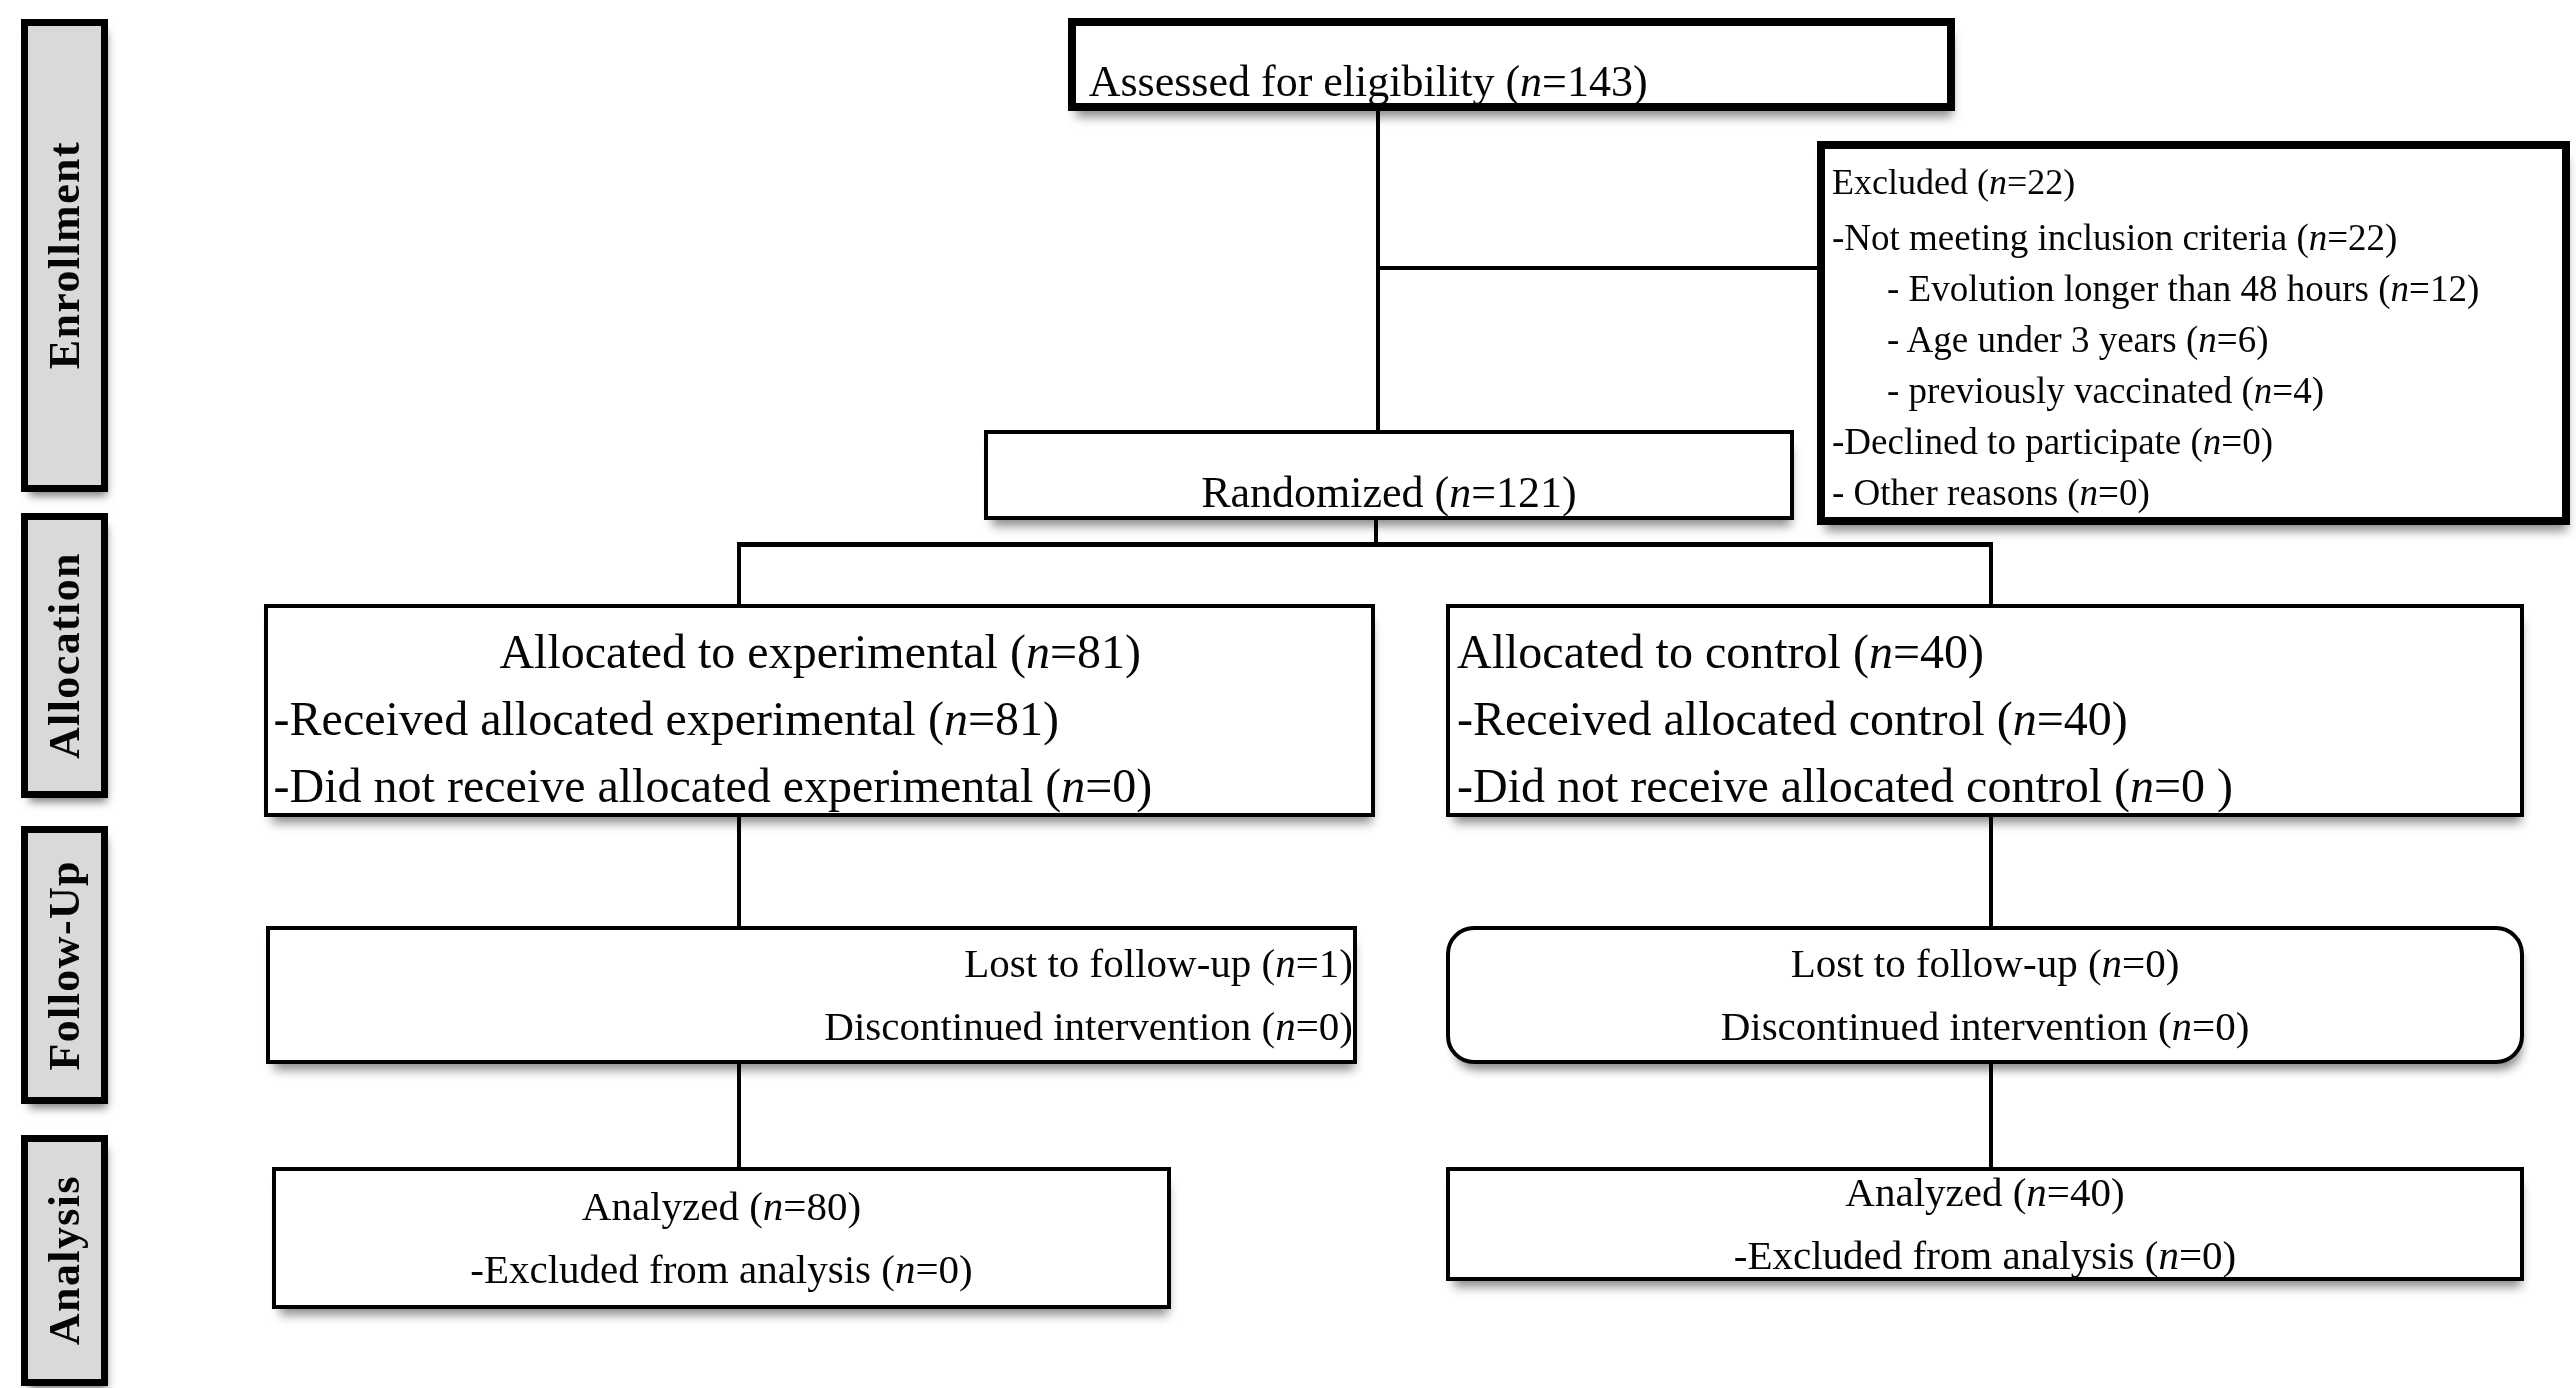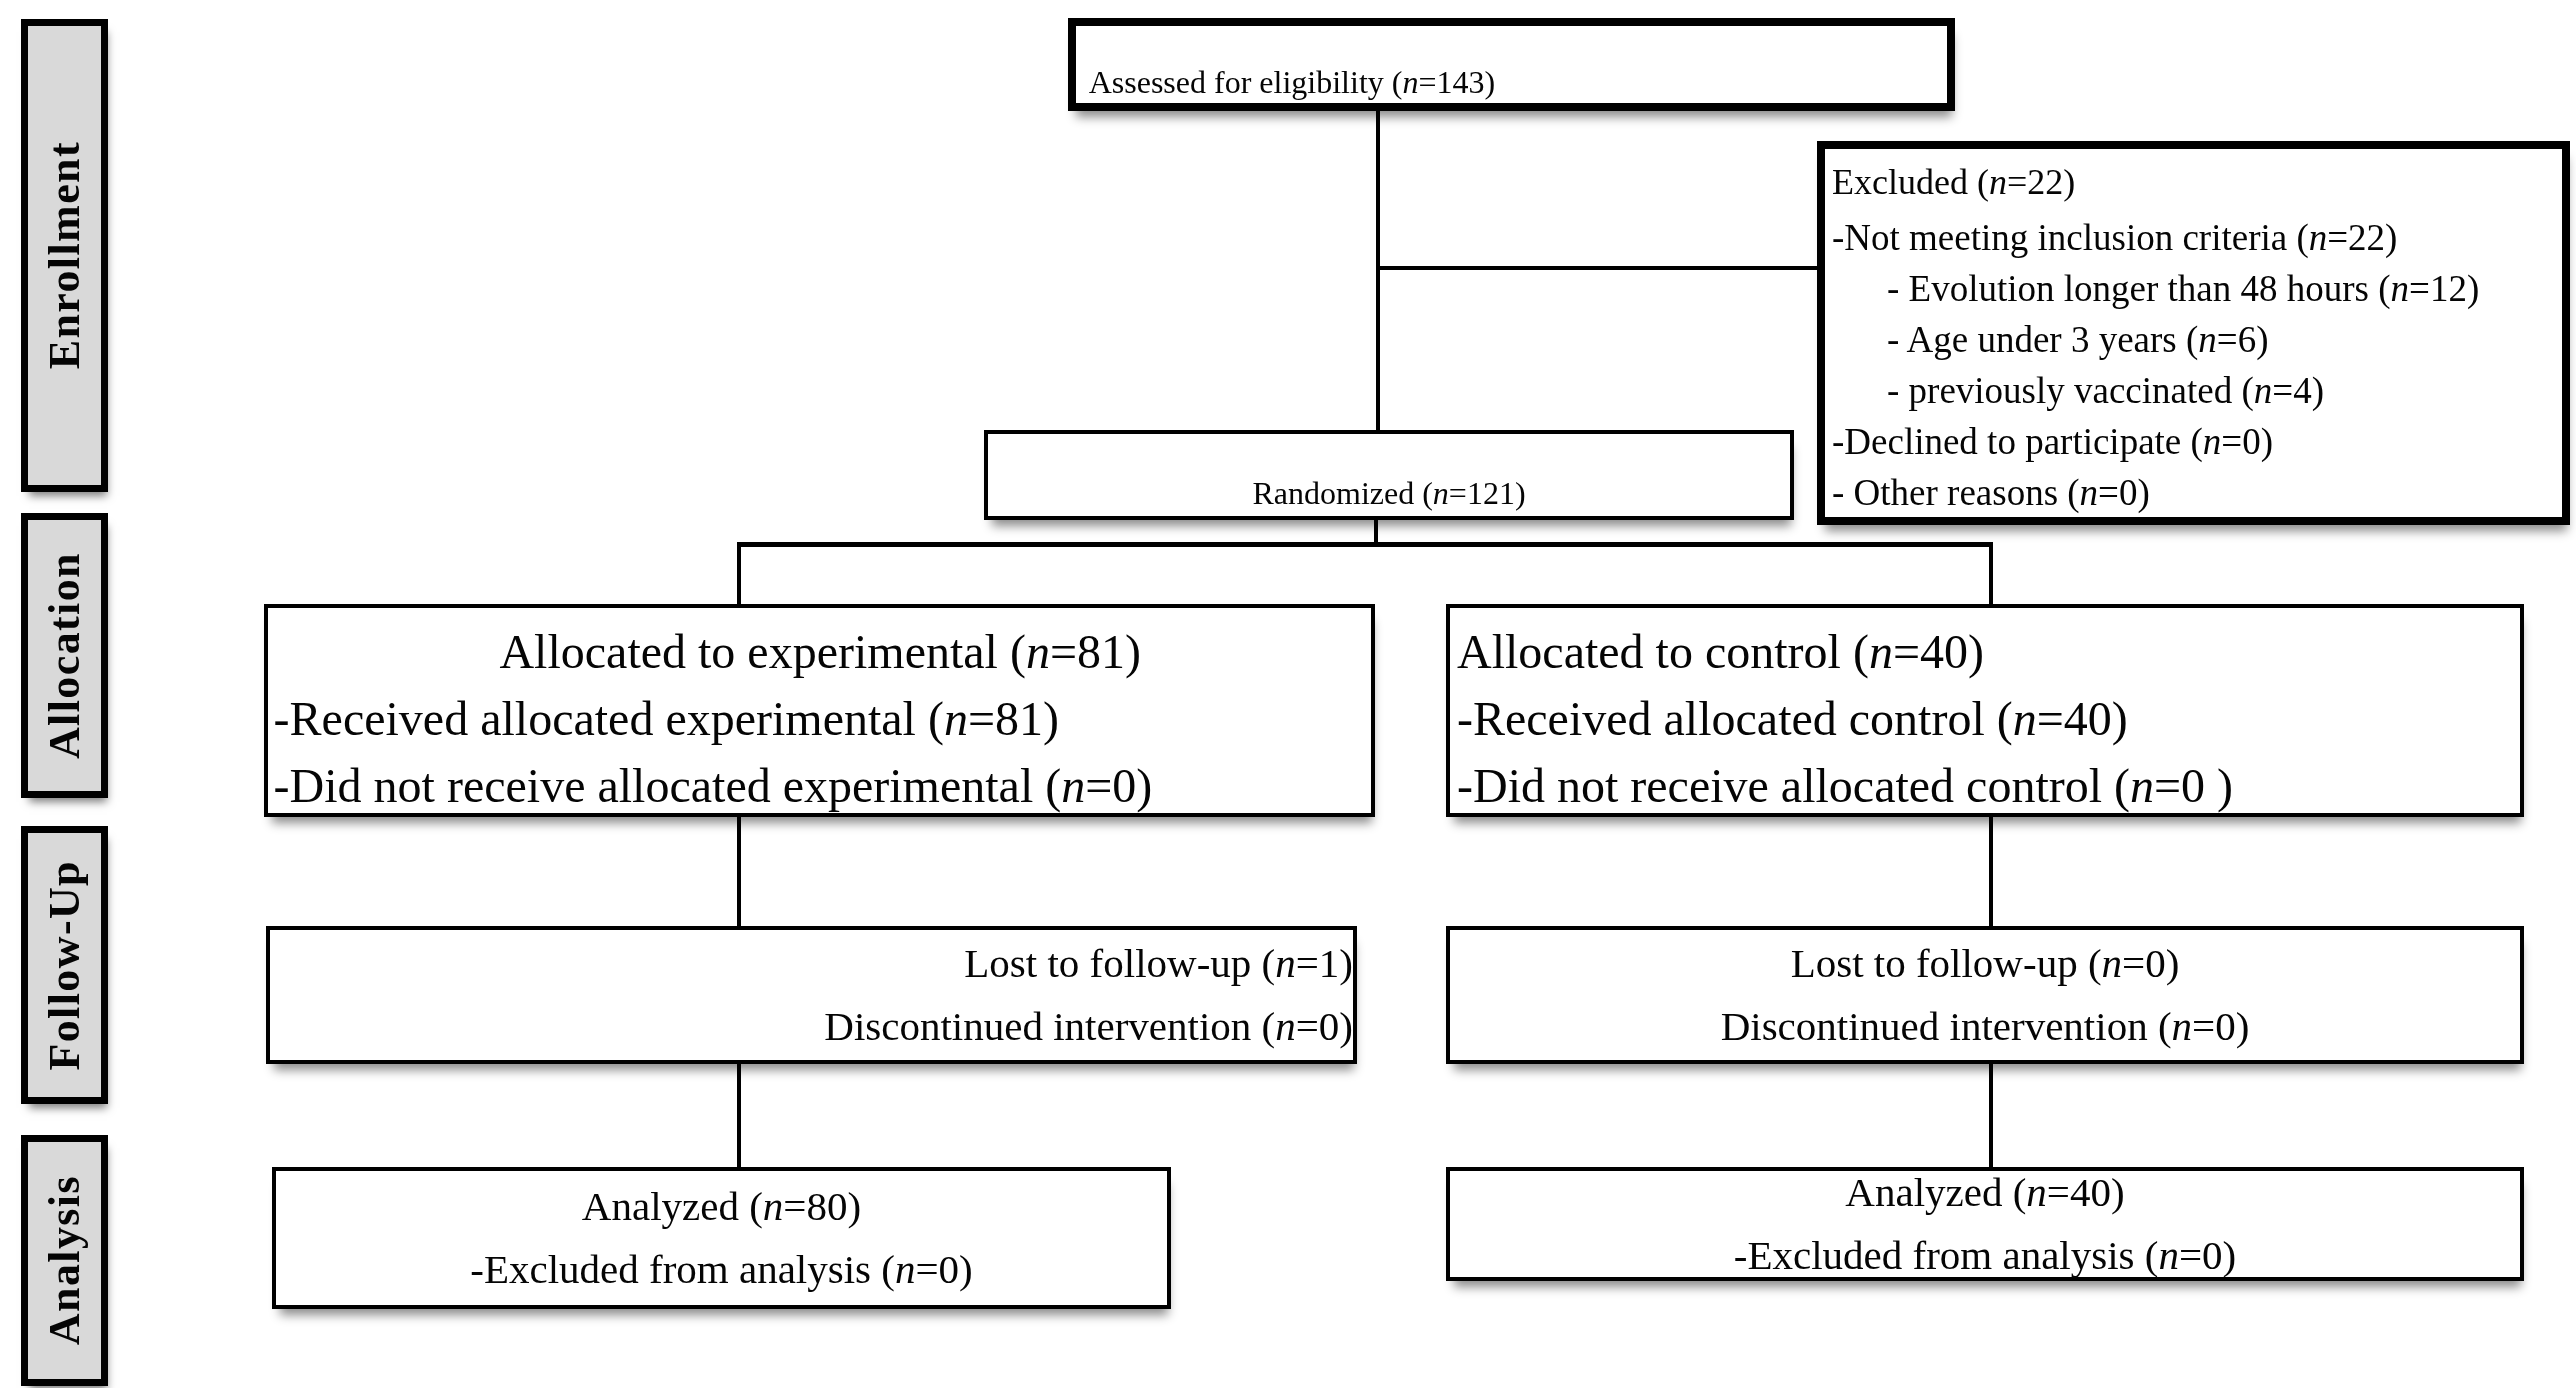--- a/index.html
+++ b/index.html
@@ -24,21 +24,21 @@
     box-sizing: border-box;
     box-shadow: 2.8px 11.2px 9.8px -5.6px rgba(0,0,0,0.45);
   }
   .box.strong { border-width: 8.4px; }
   .center-lines {
     display: flex;
     flex-direction: column;
     justify-content: center;
     text-align: center;
   }
-  .big-text   { font-size: 32px; line-height: 1.25; margin-top: 35px; }
+  .big-text   { font-size: 44px; line-height: 1.25; margin-top: 35px; }
   .mid-text   { font-size: 48px; line-height: 67px; }
   .fu-text    { font-size: 41px; line-height: 63px; }
   #box-assessed {
     left: 1068px; top: 17.6px; width: 887px; height: 93px;
     display: flex; align-items: center;
     padding-left: 12.7px;
   }
   #box-excluded {
     left: 1817px; top: 141px; width: 753px; height: 384px;
     padding: 4.2px 5.6px 0 7px;
@@ -53,21 +53,21 @@
     left: 264px; top: 604px; width: 1111px; height: 213px;
     padding: 9.8px 4.2px 0 5.6px;
   }
   #box-alloc-ctl {
     left: 1446px; top: 604px; width: 1078px; height: 213px;
     padding: 9.8px 4.2px 0 7px;
   }
   .alloc-title-centered { text-align: center; }
   .alloc-line { text-align: left; white-space: nowrap; }
   #box-fu-exp  { left: 266px;  top: 926px; width: 1091px; height: 138px; align-items: flex-end; }
-  #box-fu-ctl  { left: 1446px; top: 926px; width: 1078px; height: 138px; }
+  #box-fu-ctl  { left: 1446px; top: 926px; width: 1078px; height: 138px; border-radius: 28px; }
   #box-an-exp  { left: 272px;  top: 1167px; width: 899px; height: 142px; }
   #box-an-ctl  { left: 1446px; top: 1167px; width: 1078px; height: 114px; }
   
   .side-label {
     position: absolute;
     left: 21px;
     width: 87px;
     background: #d9d9d9;
     border: 7px solid #000000;
     box-sizing: border-box;

